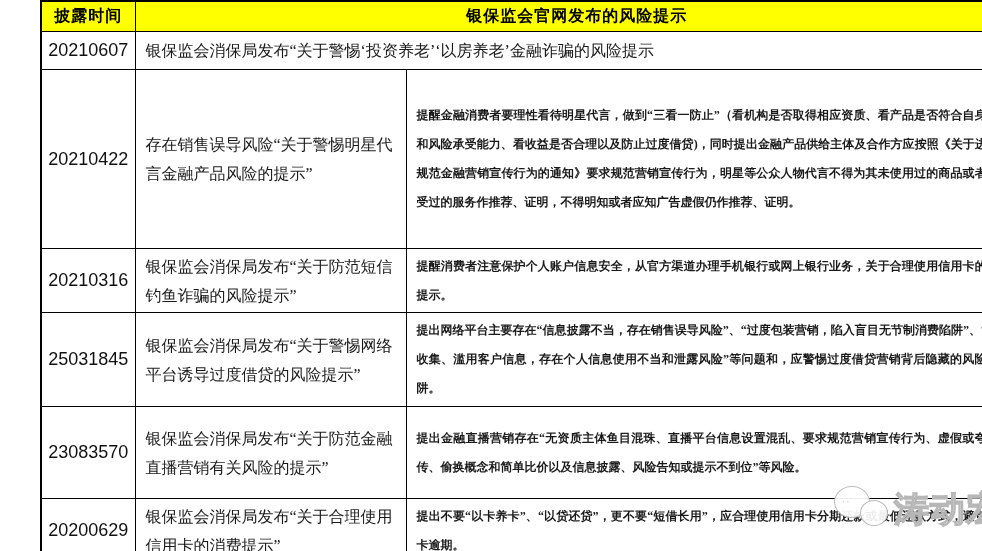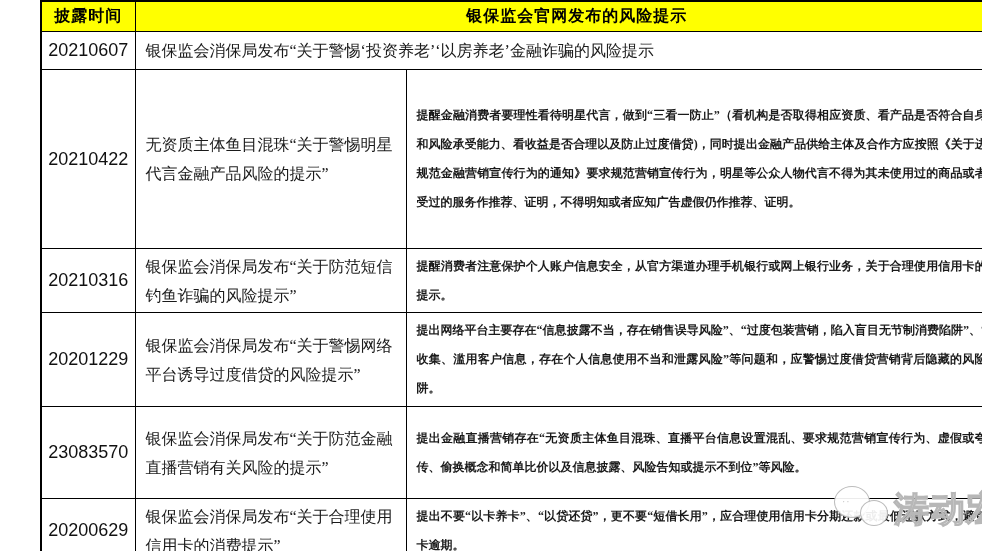--- a/index.html
+++ b/index.html
@@ -112,32 +112,32 @@
       <th class="hdr" colspan="2">银保监会官网发布的风险提示</th>
     </tr>
 
     <tr class="r0">
       <td class="date">20210607</td>
       <td class="title" colspan="2">银保监会消保局发布“关于警惕‘投资养老’‘以房养老’金融诈骗的风险提示</td>
     </tr>
 
     <tr class="r1">
       <td class="date">20210422</td>
-      <td class="title">无资质主体鱼目混珠“关于警惕明星代言金融产品风险的提示”</td>
+      <td class="title">存在销售误导风险“关于警惕明星代言金融产品风险的提示”</td>
       <td class="detail">提醒金融消费者要理性看待明星代言，做到“三看一防止”（看机构是否取得相应资质、看产品是否符合自身需求和风险承受能力、看收益是否合理以及防止过度借贷)，同时提出金融产品供给主体及合作方应按照《关于进一步规范金融营销宣传行为的通知》要求规范营销宣传行为，明星等公众人物代言不得为其未使用过的商品或者未接受过的服务作推荐、证明，不得明知或者应知广告虚假仍作推荐、证明。</td>
     </tr>
 
     <tr class="r2">
       <td class="date">20210316</td>
       <td class="title">银保监会消保局发布“关于防范短信钓鱼诈骗的风险提示”</td>
       <td class="detail">提醒消费者注意保护个人账户信息安全，从官方渠道办理手机银行或网上银行业务，关于合理使用信用卡的消费提示。</td>
     </tr>
 
     <tr class="r3">
-      <td class="date">20201229</td>
+      <td class="date">25031845</td>
       <td class="title">银保监会消保局发布“关于警惕网络平台诱导过度借贷的风险提示”</td>
       <td class="detail">提出网络平台主要存在“信息披露不当，存在销售误导风险”、“过度包装营销，陷入盲目无节制消费陷阱”、“过度收集、滥用客户信息，存在个人信息使用不当和泄露风险”等问题和，应警惕过度借贷营销背后隐藏的风险或陷阱。</td>
     </tr>
 
     <tr class="r4">
       <td class="date">23083570</td>
       <td class="title">银保监会消保局发布“关于防范金融直播营销有关风险的提示”</td>
       <td class="detail">提出金融直播营销存在“无资质主体鱼目混珠、直播平台信息设置混乱、要求规范营销宣传行为、虚假或夸大宣传、偷换概念和简单比价以及信息披露、风险告知或提示不到位”等风险。</td>
     </tr>
 

